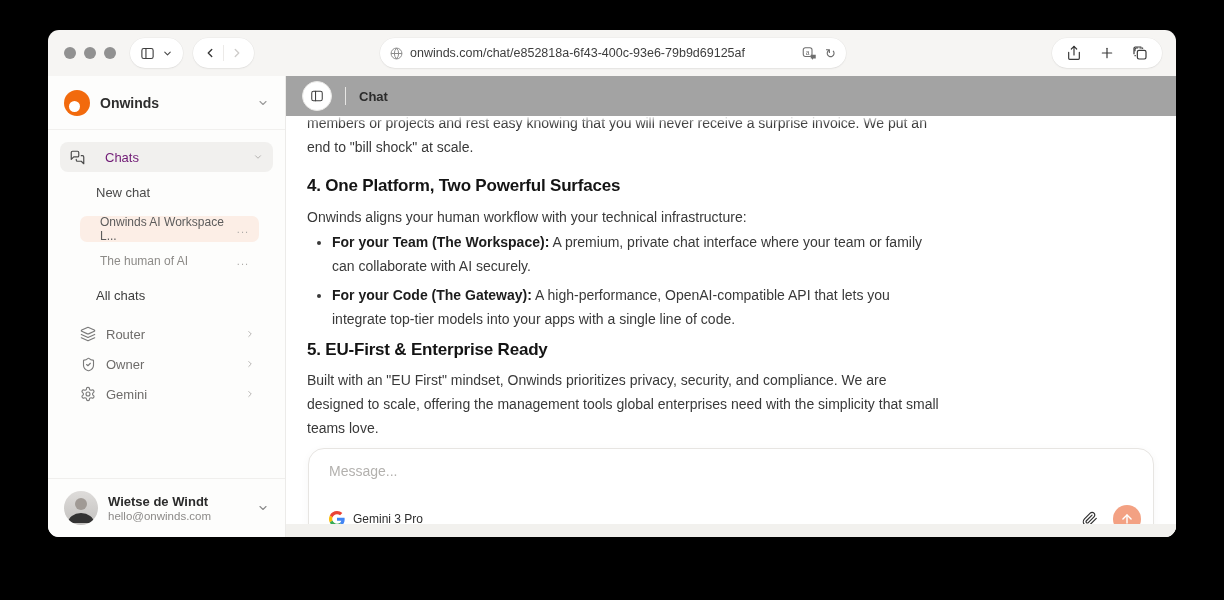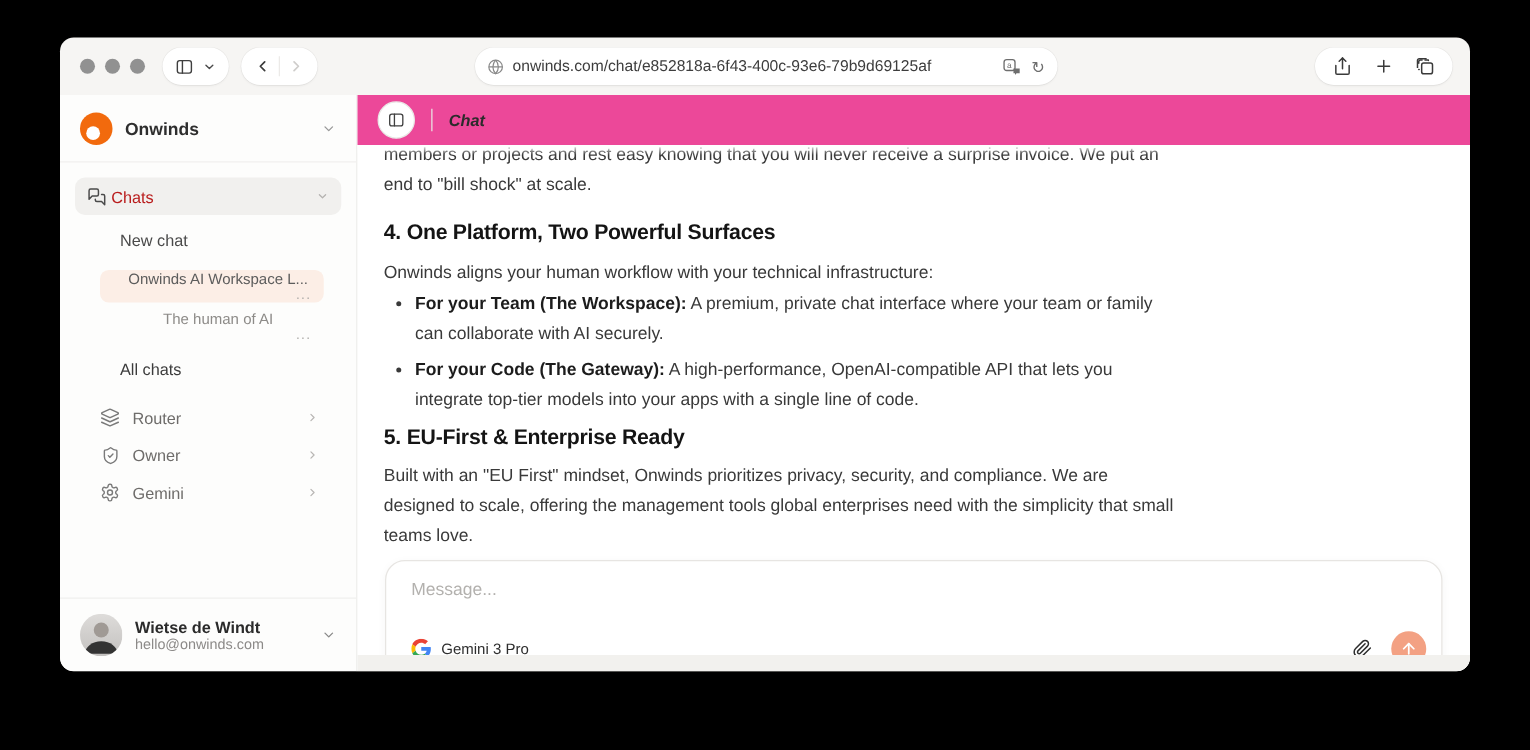--- a/index.html
+++ b/index.html
@@ -39,42 +39,42 @@
 
   aside.sidebar { width:238px; flex-shrink:0; background:#fdfdfc; border-right:1px solid #ecebe9; display:flex; flex-direction:column; }
   .ws-header { height:54px; flex-shrink:0; display:flex; align-items:center; padding:0 16px; border-bottom:1px solid #f1f0ee; }
   .logo { position:relative; width:26px; height:26px; border-radius:50%; background:#f26a0d; flex-shrink:0; }
   .logo::after { content:""; position:absolute; left:5px; top:11px; width:11px; height:11px; border-radius:50%; background:#fff; }
   .ws-name { margin-left:10px; font-size:14px; font-weight:600; color:#2e2e2e; }
   .ws-chevron { margin-left:auto; color:#9a9a9a; display:flex; }
 
   .sb-body { flex:1; padding:12px; overflow:hidden; }
   .chats-row { height:30px; background:#f1f0ee; border-radius:8px; display:flex; align-items:center; padding:0 10px; margin-bottom:13px; cursor:pointer; }
-  .chats-row .lbl { margin-left:4px; font-size:13px; font-weight:500; color:#b91c1c;text-align:center; }
+  .chats-row .lbl { margin-left:20px; font-size:13px; font-weight:500; color:#701a75;text-align:center; }
   .chats-row .chev { margin-left:auto; color:#b4b2b0; display:flex; }
   .new-chat { font-size:13px; color:#4a4a4a; margin:4px 0 16px 36px; cursor:pointer; }
-  .chat-item { height:26px; display:flex; align-items:center; margin:0 14px 6px 20px; padding:0 10px 0 20px; border-radius:7px; font-size:12px; cursor:pointer;flex-direction:column; }
+  .chat-item { height:26px; display:flex; align-items:center; margin:0 14px 6px 20px; padding:0 10px 0 20px; border-radius:7px; font-size:12px; cursor:pointer; }
   .chat-item.active { background:#fceee6; color:#5c5c5c; }
   .chat-item.plain { color:#8d8b88; }
   .chat-item .dots { margin-left:auto; color:#aeaca9; font-size:11px; letter-spacing:1px; }
   .all-chats { font-size:13px; color:#3c3c3c; margin:14px 0 16px 36px; cursor:pointer; }
   .nav-row { height:30px; display:flex; align-items:center; padding-left:20px; cursor:pointer; }
   .nav-row .nicon { color:#7a7a7a; display:flex; width:16px; justify-content:center; }
   .nav-row .nlbl { margin-left:10px; font-size:13px; color:#6e6c6a; }
   .nav-row .nchev { margin-left:auto; margin-right:18px; color:#b8b6b4; display:flex; }
 
   .user-row { flex-shrink:0; border-top:1px solid #f0efed; padding:12px 16px; display:flex; align-items:center; cursor:pointer; }
   .avatar { width:34px; height:34px; border-radius:50%; overflow:hidden; flex-shrink:0; }
   .user-meta { margin-left:10px; }
   .user-name { font-size:13px; font-weight:600; color:#2b2b2b; }
   .user-email { font-size:11.5px; color:#8c8a88; margin-top:1px; }
   .user-chevron { margin-left:auto; color:#8a8a8a; display:flex; }
 
   main { flex:1; min-width:0; background:#fff; display:flex; flex-direction:column; position:relative; }
-  .main-header { height:40px; flex-shrink:0; display:flex; align-items:center; padding:0 16px; background:#ec4899; z-index:2;font-style:italic; }
+  .main-header { height:40px; flex-shrink:0; display:flex; align-items:center; padding:0 16px; background:#a3a3a3; z-index:2; }
   .round-btn { width:30px; height:30px; border-radius:50%; border:1px solid #e9e8e6; background:#fff; display:flex; align-items:center; justify-content:center; color:#3f3f3f; cursor:pointer; }
   .hdr-sep { width:1px; height:18px; background:#e7e6e4; margin:0 13px; }
   .hdr-title { font-size:13px; font-weight:600; color:#2b2b2b; }
   .fade { position:absolute; top:40px; left:0; right:0; height:8px; background:linear-gradient(#fff, rgba(255,255,255,0)); z-index:1; pointer-events:none; }
 
   .scroll { flex:1; overflow:hidden; padding:0 0 0 21px; }
   .article { width:632px; }
   .clip { overflow:hidden; }
   .clip p { margin-top:-5px; }
   .article p, .article li { font-size:14px; line-height:24px; color:#393939; }

